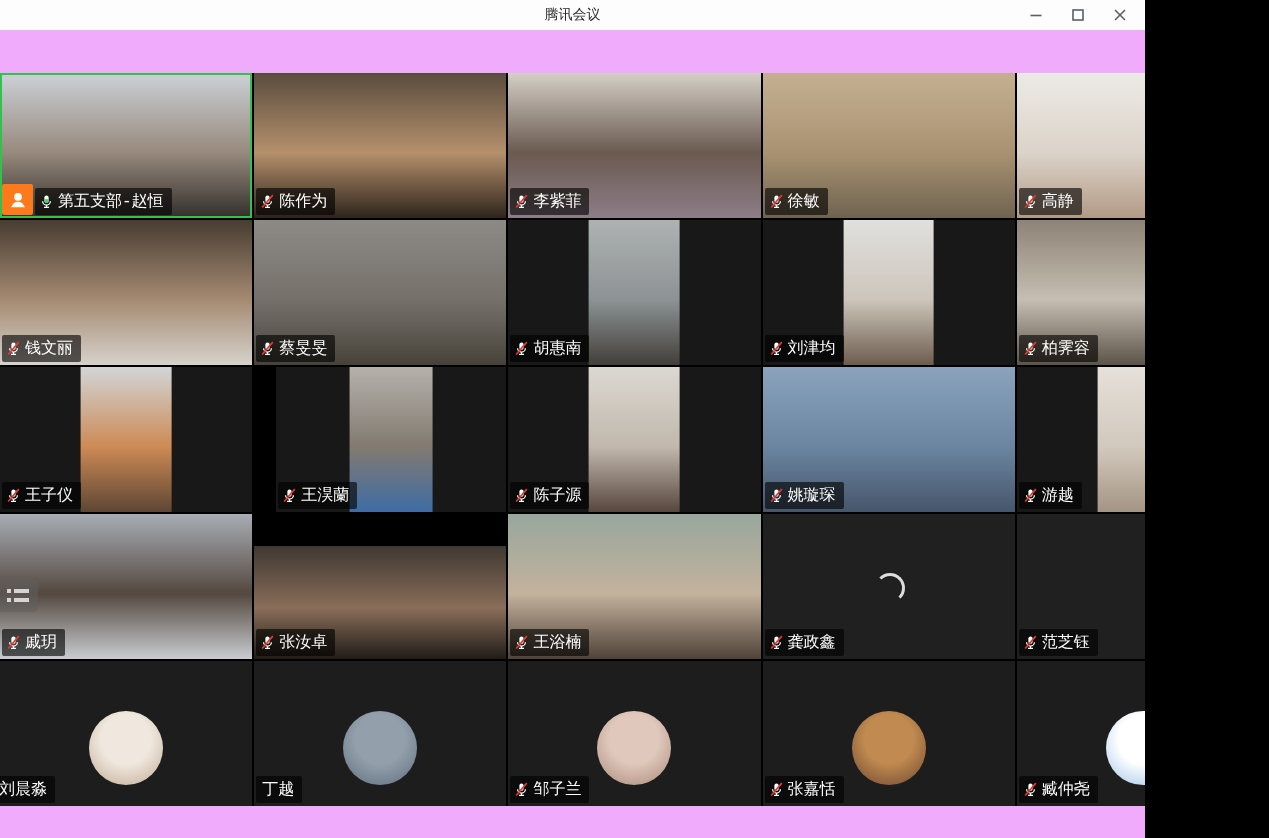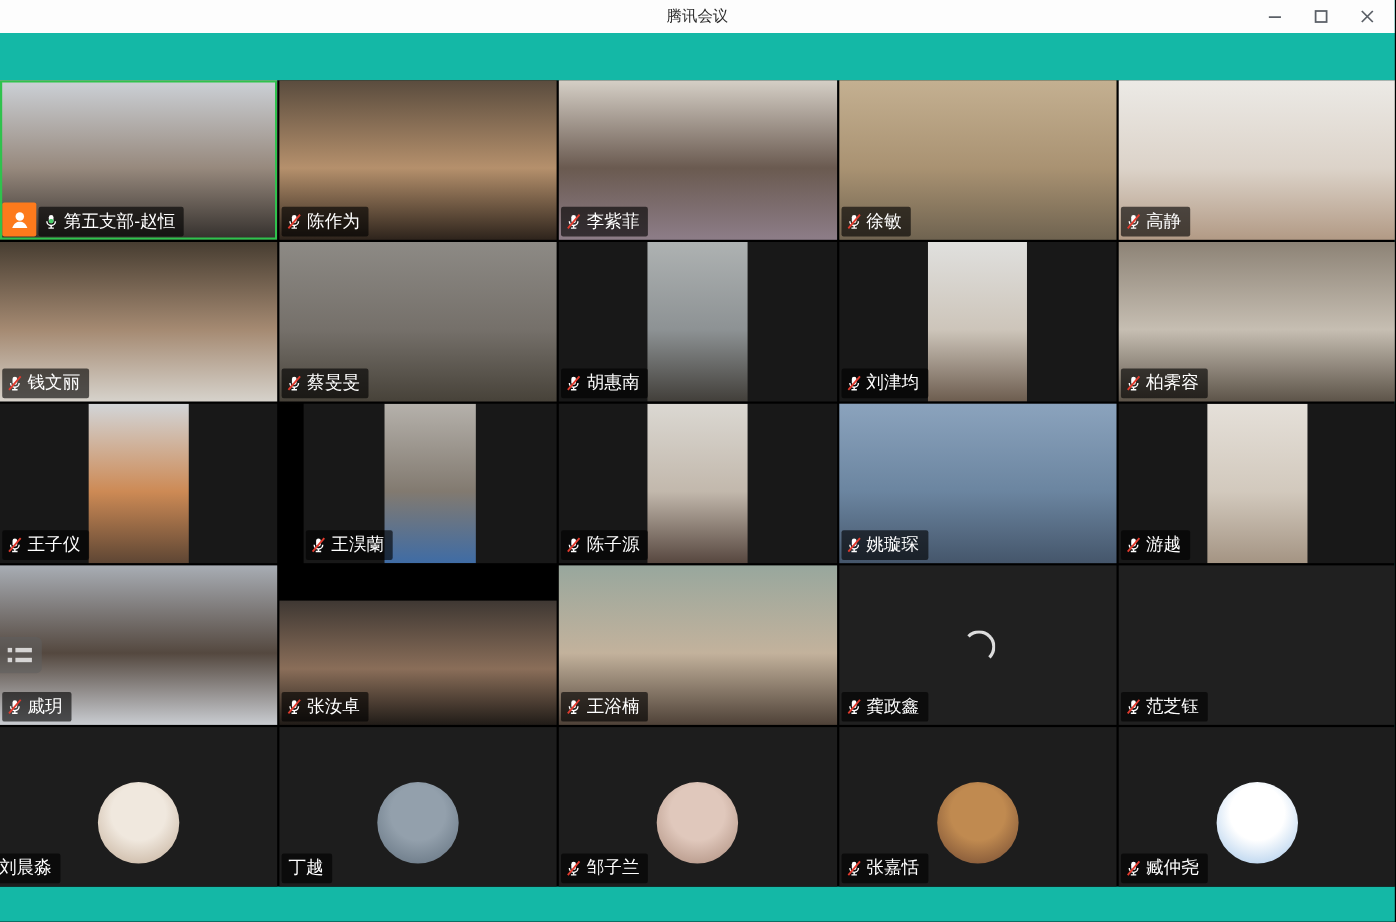--- a/index.html
+++ b/index.html
@@ -1,29 +1,29 @@
 <!DOCTYPE html>
 <html><head>
 <meta charset="utf-8">
 <style>
   html,body{margin:0;padding:0;background:#000;}
   body{font-family:"Liberation Sans","DejaVu Sans",sans-serif;}
-  .app{position:relative;width:1268px;height:838px;background:#14b8a6;overflow:hidden;}
+  .app{position:relative;width:1145px;height:838px;background:#f0abfc;overflow:hidden;}
 
   
   .titlebar{position:absolute;top:0;left:0;right:0;height:30px;background:#fdfdfd;
     display:flex;align-items:center;justify-content:center;z-index:10;}
   .title{font-size:14px;color:#2b2b2b;}
   .win-controls{position:absolute;right:4px;top:0;height:30px;display:flex;align-items:center;}
   .win-btn{width:42px;height:30px;display:flex;align-items:center;justify-content:center;cursor:pointer;}
 
   
   .grid{position:absolute;top:73px;left:0;width:1269px;height:733px;background:#000;
     display:grid;grid-template-columns:repeat(5,1fr);grid-template-rows:repeat(5,1fr);gap:2px;}
-  .tile{position:relative;background:#202020;overflow:hidden;}
+  .tile{position:relative;background:#202020;overflow:hidden;font-family:Liberation Mono, monospace;}
   .tile.speaking::after{content:"";position:absolute;inset:0;box-shadow:inset 0 0 0 2px #2fc24d;
     z-index:4;pointer-events:none;}
   .portrait{position:absolute;top:0;height:100%;left:50%;transform:translateX(-50%);width:36%;}
   .avatar{position:absolute;left:50%;top:50px;transform:translateX(-50%);
     width:74px;height:74px;border-radius:50%;}
   .spinner{position:absolute;left:50%;top:50%;margin:-14px 0 0 -14px;width:24px;height:24px;
     border-radius:50%;border:3px solid transparent;border-top-color:#ddd;border-right-color:#ddd;
     animation:spin 1.1s linear infinite;}
   @keyframes spin{to{transform:rotate(360deg)}}
 

